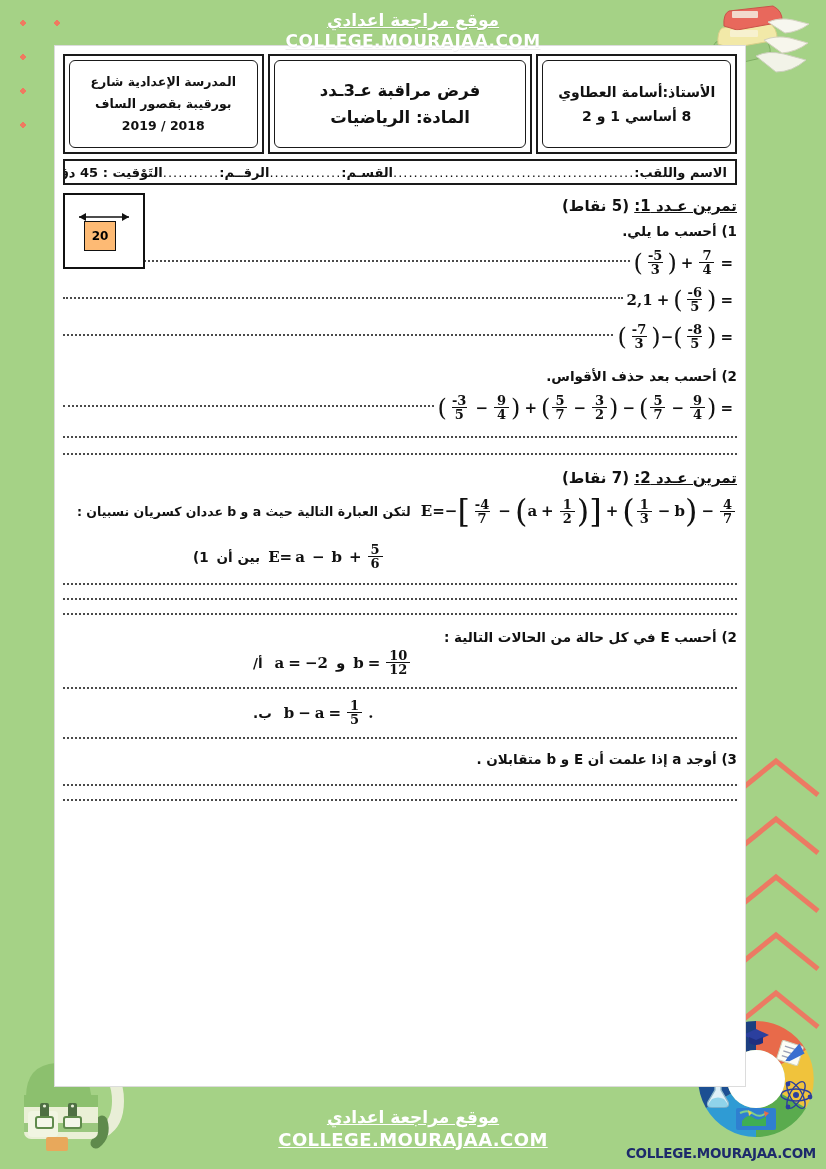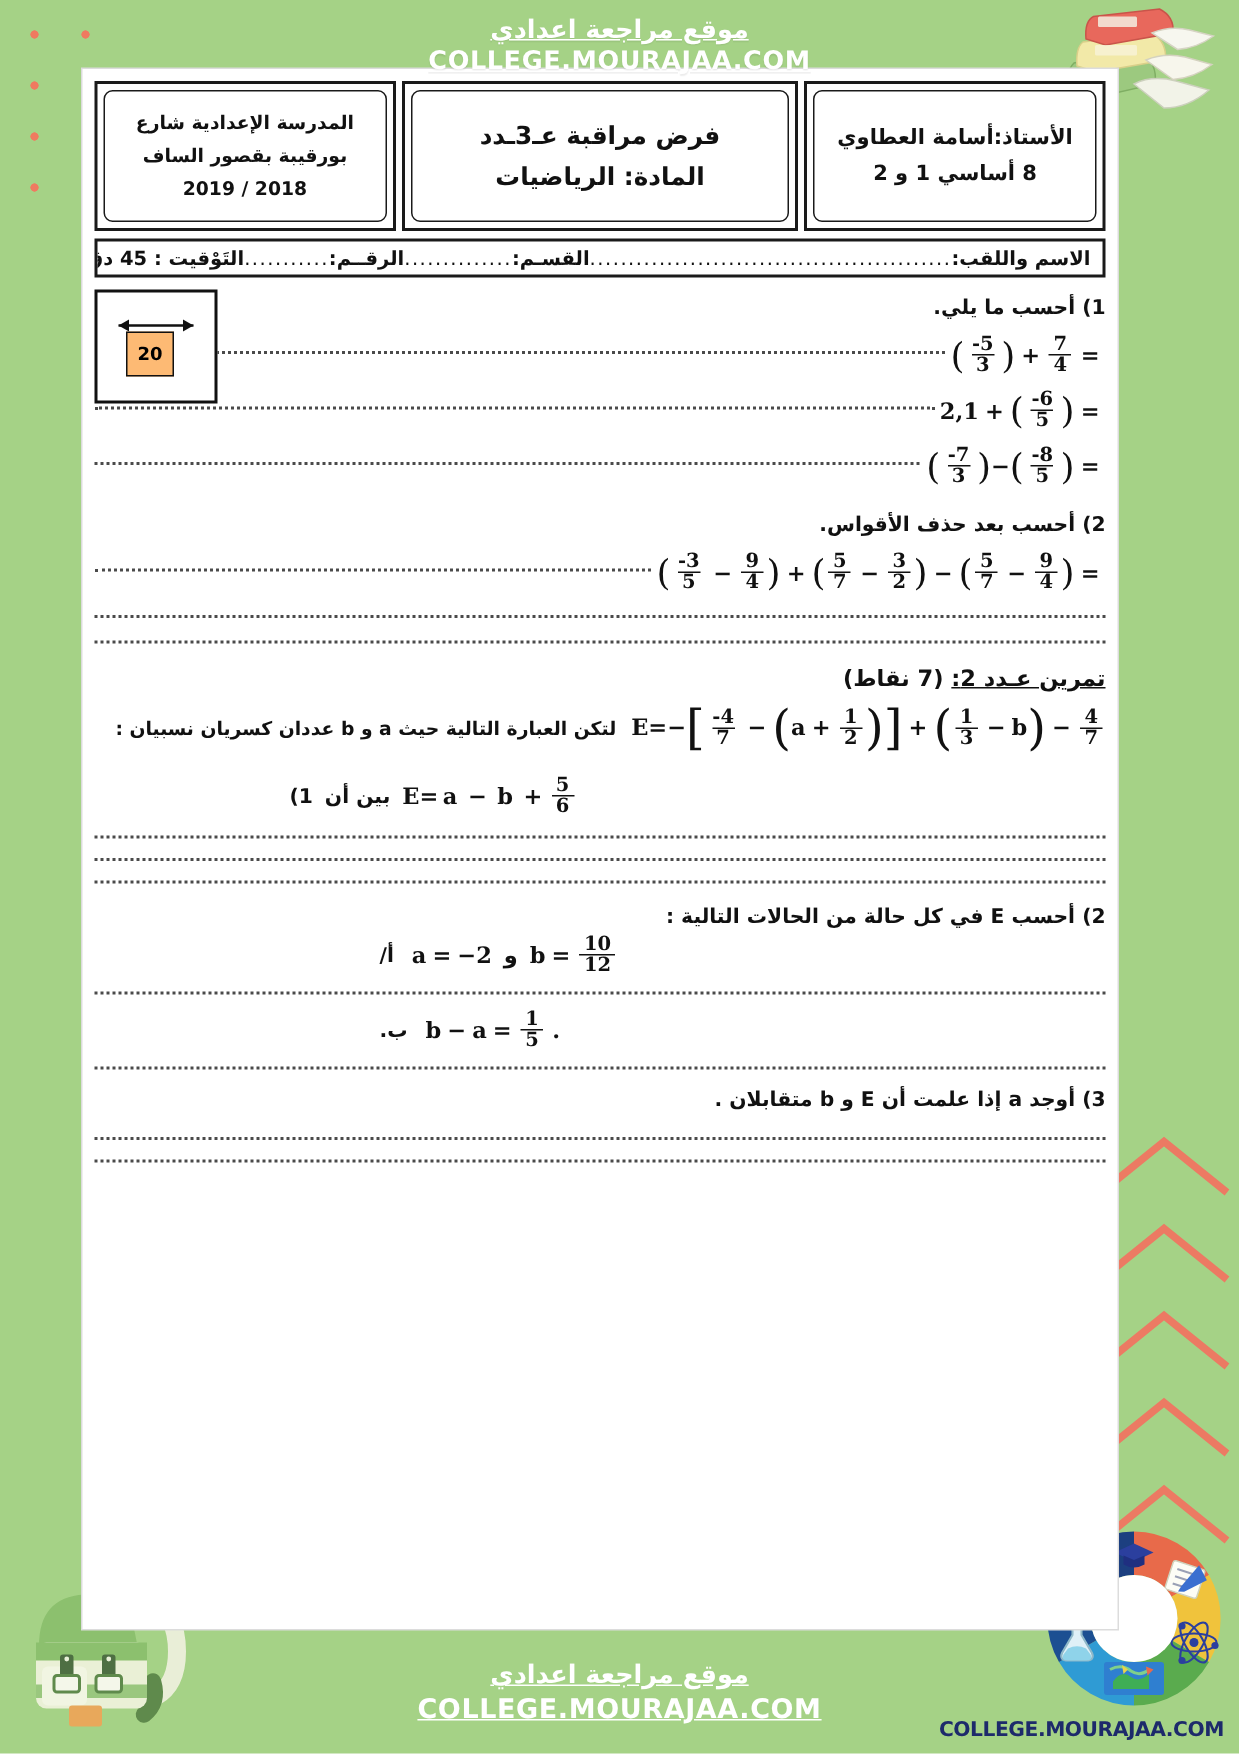--- a/index.html
+++ b/index.html
@@ -314,20 +314,24 @@
         <div class="grade-inner">
           <svg class="grade-arrow" viewBox="0 0 58 16">
             <line x1="4" y1="8" x2="54" y2="8" stroke="#111" stroke-width="1.6"></line>
             <path d="M4 8 L11 4 L11 12 Z" fill="#111"></path>
             <path d="M54 8 L47 4 L47 12 Z" fill="#111"></path>
           </svg>
           <div class="grade-num">20</div>
         </div>
       </div>
 
+      <div class="ex-head">
+        <u>تمرين عـدد 1:</u>
+        <span>(5 نقاط)</span>
+      </div>
 
       <div class="q-line">1) أحسب ما يلي.</div>
 
       <div class="math-row">
         <span class="expr">
           <span class="paren">(</span>
           <span class="frac">
             <span class="num">-5</span>
             <span class="den">3</span>
           </span>

